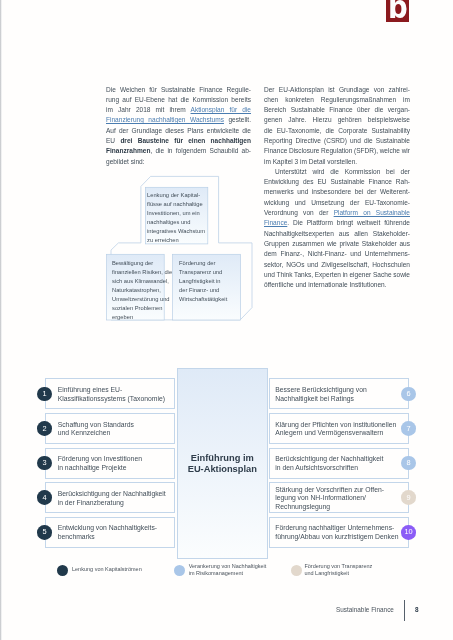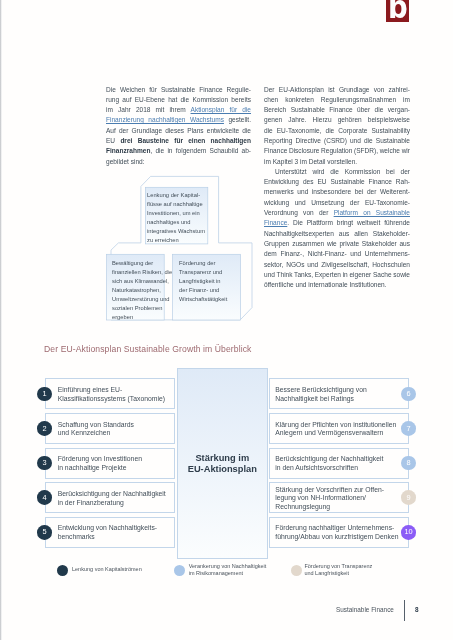--- a/index.html
+++ b/index.html
@@ -137,26 +137,25 @@
       </div>
     <div class="dbox" style="left:179px;top:259px;width:62px;">
         <span>Förderung der</span>
         <span>Transparenz und</span>
         <span>Langfristigkeit in</span>
         <span>der Finanz- und</span>
         <span>Wirtschaftstätigkeit</span>
       </div>
   </div>
 
-  <div class="heading">Der EU-Aktionsplan Sustainable Growth im Überblick</div>
 
   <div class="flow">
     <div class="centerbox">
       <div class="lbl">
-          <span>Stärkung im</span>
+          <span>Einführung im</span>
           <span>EU-Aktionsplan</span>
         </div>
     </div>
     <div id="leftcol">
         <div class="fbox" style="left:44.5px;top:378.4px;width:130.2px;height:31px"></div>
         <div class="ftext" style="left:57.7px;top:386.05px">
           <div>Einführung eines EU-</div>
           <div>Klassifikationssystems (Taxonomie)</div>
         </div>
         <div class="circ" style="left:37.2px;top:386.59999999999997px;background:#21394b">

